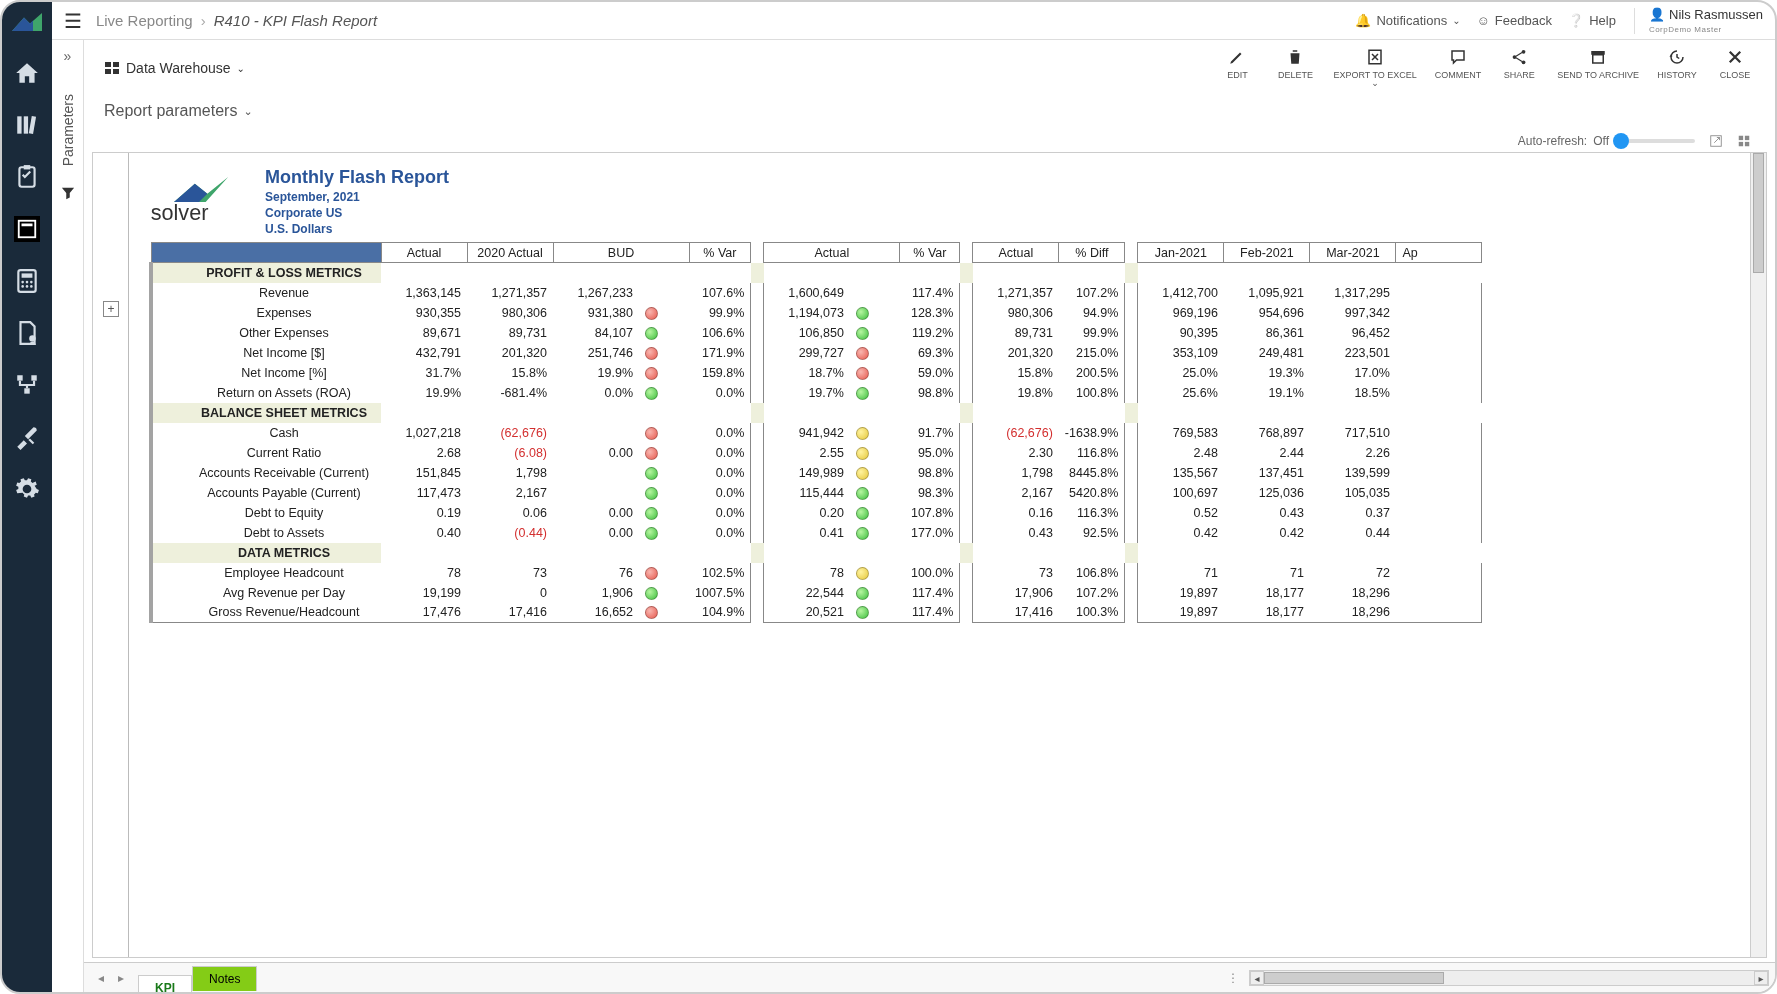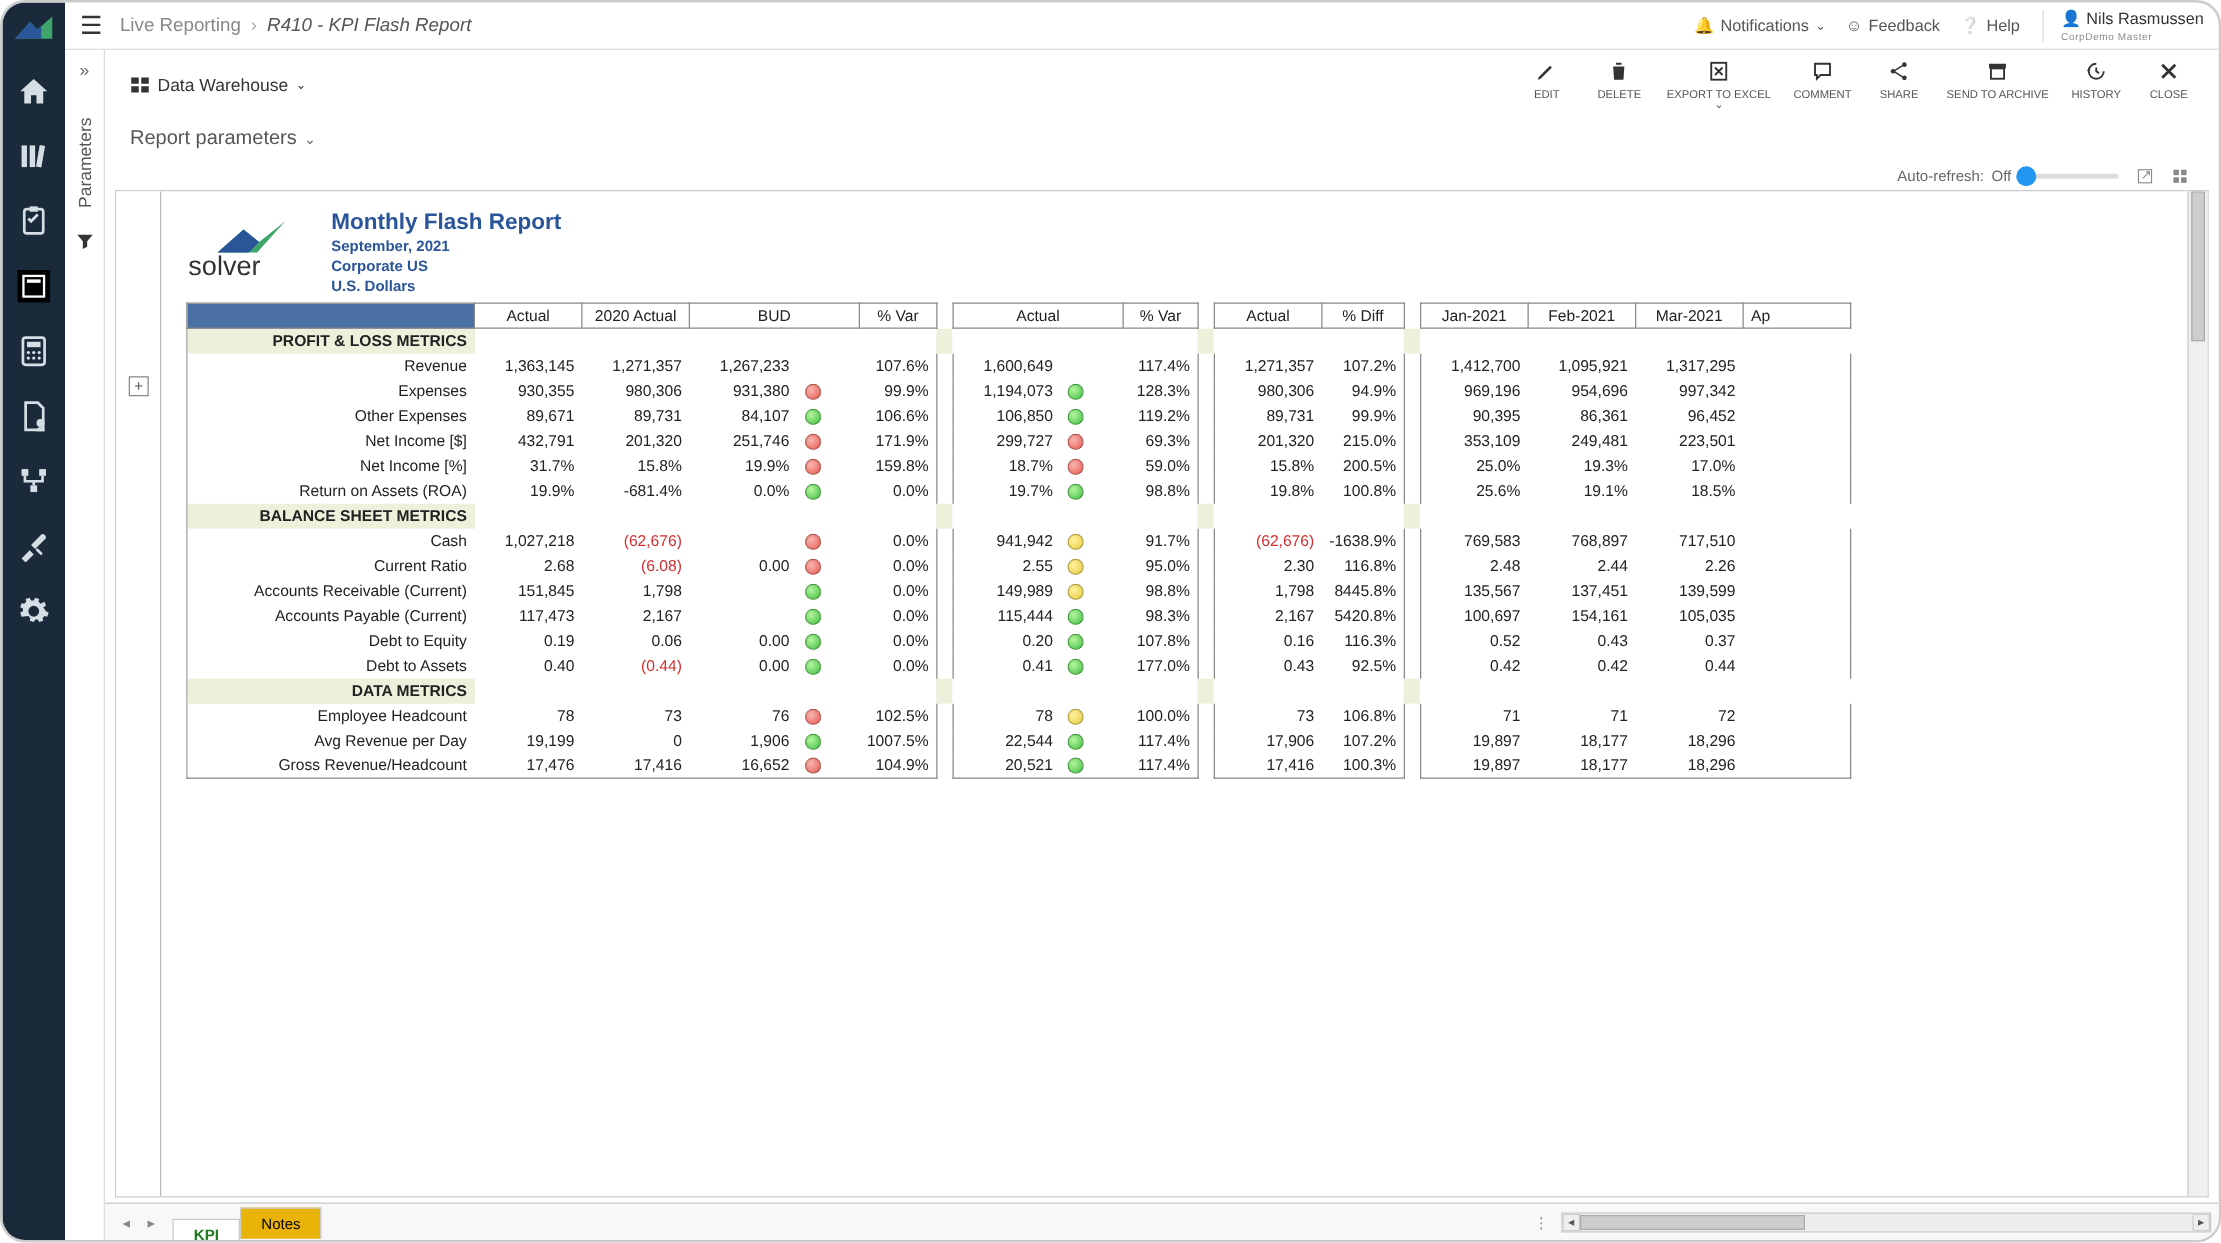--- a/index.html
+++ b/index.html
@@ -46,37 +46,37 @@
 .rpthead .logo2{width:100px;}
 .rpthead .titles .t1 { font-size: 18px; font-weight: bold; color: #2a5599; }
 .rpthead .titles .t2 { font-size: 12px; font-weight: bold; color: #2a5599; margin-top:2px;}
 table.report { border-collapse: collapse; font-size: 12.5px; color: #222; margin-left:20px;}
 table.report td, table.report th { padding: 1px 6px; white-space: nowrap; height:20px;}
 table.report .gap { width: 8px; background:#fff; border:none !important;}
 table.report tr.h1 th { background: #4a6fa5; color: #fff; text-align: center; font-weight: bold; border: 1px solid #888;}
 table.report tr.h1 th.rowhdr{background:#4a6fa5;border:1px solid #888;}
 table.report tr.h2 th { background: #fff; font-weight: normal; text-align: center; border: 1px solid #888; margin-top: 36px;}
 table.report tr.h2 th.rowhdr{background:#4a6fa5;border:1px solid #888;}
-table.report td.rowlabel { text-align: right; min-width:230px; border-left:1px solid #a3a3a3;padding-left:40px;}
+table.report td.rowlabel { text-align: center; min-width:230px; border-left:4px solid #a3a3a3;padding-left:40px;}
 table.report td.num { text-align: right; min-width:86px;}
 table.report td.withdot{min-width:50px;}
 table.report td.pct{min-width:60px;text-align:right;}
 table.report td.brd-r{border-right:1px solid #888;}
 table.report td.brd-l{border-left:1px solid #888;}
 table.report tr.section td { background: #eef0dc; font-weight: bold; }
 table.report tr.section td.blank{background:#fff;}
 table.report tr.lastrow td{border-bottom:1px solid #888;}
 .neg { color: #d32f2f; }
 .dot { display: inline-block; width: 13px; height: 13px; border-radius: 50%; vertical-align: middle; border:1px solid rgba(0,0,0,0.25);}
 .dot.green { background: radial-gradient(circle at 35% 35%, #b6f5a0, #3fbf3f); }
 .dot.yellow { background: radial-gradient(circle at 35% 35%, #fff3a0, #e6c83c); }
 .dot.red { background: radial-gradient(circle at 35% 35%, #f8b6b0, #e85a4f); }
 .footer { height: 30px; border-top: 1px solid #ccc; display: flex; align-items: center; font-size: 12px; background:#f8f8f8;}
 .footer .arrows{padding:0 14px;color:#888;display:flex;gap:14px;}
-.footer .tab { padding: 5px 16px; border: 1px solid #ccc; background: #eab308; cursor:pointer; border-bottom:none; position:relative; top:1px;}
+.footer .tab { padding: 5px 16px; border: 1px solid #ccc; background: #84cc16; cursor:pointer; border-bottom:none; position:relative; top:1px;}
 .footer .tab.active { font-weight: bold; color: #1a7a1a; background:#fff;margin-top:17px;}
 .footer .spacer{flex:1;}
 .footer .hscroll{width:520px;height:16px;background:#eee;border:1px solid #ccc;position:relative;margin-right:6px;}
 .footer .hscroll .thumb{position:absolute;left:14px;top:1px;bottom:1px;width:180px;background:#cdcdcd;border:1px solid #aaa;}
 .footer .hscroll .btn{position:absolute;top:0;bottom:0;width:14px;background:#eee;border:1px solid #ccc;text-align:center;font-size:10px;line-height:14px;color:#555;cursor:pointer;}
 .footer .hscroll .btn.l{left:0;}
 .footer .hscroll .btn.r{right:0;}
 svg.ic16{width:16px;height:16px;fill:#333;}
 </style>
 </head>
@@ -510,21 +510,21 @@
                     <td class="pct brd-r">0.0%</td>
                     <td class="gap"></td>
                     <td class="num brd-l">115,444</td>
                     <td class="withdot"><span class="dot green"></span></td>
                     <td class="pct brd-r">98.3%</td>
                     <td class="gap"></td>
                     <td class="num brd-l">2,167</td>
                     <td class="pct brd-r">5420.8%</td>
                     <td class="gap"></td>
                     <td class="num brd-l">100,697</td>
-                    <td class="num ">154,161</td>
+                    <td class="num ">125,036</td>
                     <td class="num ">105,035</td>
                     <td class="num brd-r"></td>
                   </tr>
                   <tr>
                     <td class="rowlabel">Debt to Equity</td>
                     <td class="num ">0.19</td>
                     <td class="num ">0.06</td>
                     <td class="num ">0.00</td>
                     <td class="withdot"><span class="dot green"></span></td>
                     <td class="pct brd-r">0.0%</td>

